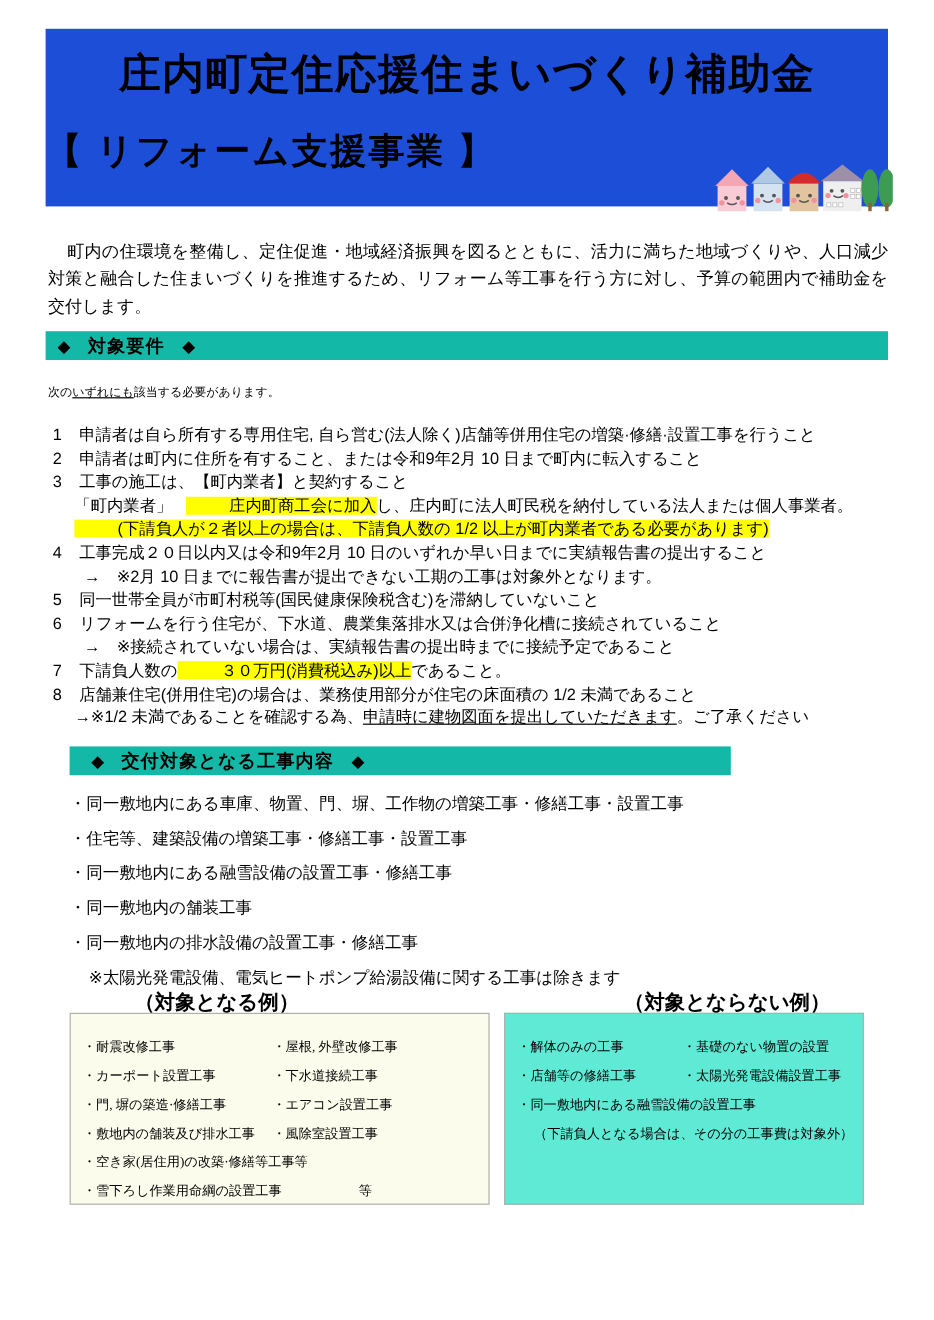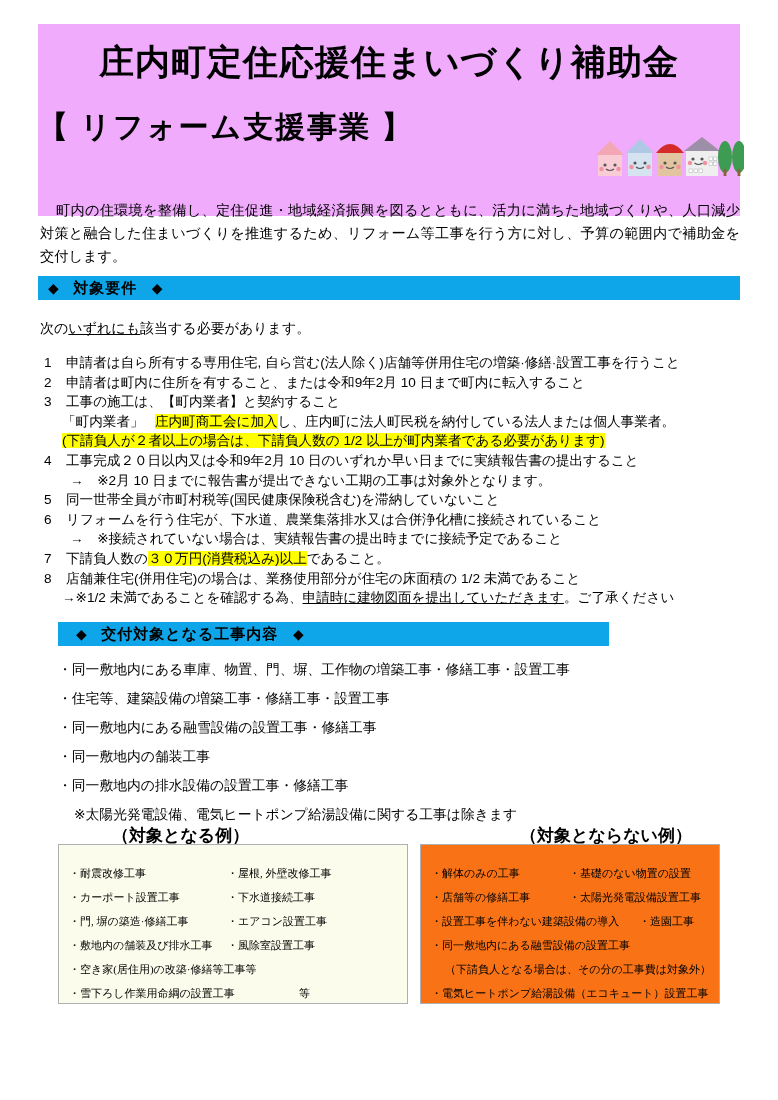--- a/index.html
+++ b/index.html
@@ -16,22 +16,22 @@
     color: #000000;
     overflow: hidden;
   }
 
   
   .banner {
     position: absolute;
     left: 38px;
     top: 24px;
     width: 702px;
-    height: 192px;
-    background: #f0abfc;
+    height: 148px;
+    background: #1d4ed8;
     box-sizing: border-box;
   }
   .banner-title-1 {
     position: absolute;
     left: 0;
     top: 20px;
     width: 100%;
     text-align: center;
     font-size: 35px;
     font-weight: bold;
@@ -69,21 +69,21 @@
     width: 700px;
     font-size: 14.2px;
     line-height: 23px;
     text-indent: 16px;
     text-align: justify;
   }
 
   
   .section-bar {
     position: absolute;
-    background: #0ea5e9;
+    background: #14b8a6;
     height: 24px;
     line-height: 24px;
     font-size: 15px;
     font-weight: bold;
     box-sizing: border-box;
     white-space: nowrap;
   }
   .section-bar .dia {
     font-size: 14px;
     padding: 0 2px;
@@ -100,21 +100,21 @@
     top: 622px;
     width: 551px;
     padding-left: 16px;
   }
 
   
   .req-lead {
     position: absolute;
     left: 40px;
     top: 320px;
-    font-size: 14px;
+    font-size: 10px;
     white-space: nowrap;
   }
   .req-list {
     position: absolute;
     left: 40px;
     top: 353px;
     width: 710px;
     font-size: 13.6px;
     line-height: 19.6px;
   }
@@ -137,20 +137,21 @@
   .sub-row2 {
     padding-left: 22px;
     white-space: nowrap;
   }
   .def-row {
     padding-left: 22px;
     white-space: nowrap;
   }
   .hl {
     background: #FFFF00;
+    padding-left: 36px;
   }
   .ul { text-decoration: underline; }
 
   
   .works {
     position: absolute;
     left: 58px;
     top: 655px;
     width: 680px;
     font-size: 13.8px;
@@ -183,21 +184,21 @@
     top: 844px;
     width: 350px;
     height: 160px;
     background: #FCFCEC;
   }
   #box-ineligible {
     left: 420px;
     top: 844px;
     width: 300px;
     height: 160px;
-    background: #f97316;
+    background: #5eead4;
   }
   .ex-row {
     display: flex;
     white-space: nowrap;
   }
   #box-eligible .ex-col-a { width: 158px; flex: 0 0 158px; }
   #box-eligible .ex-col-b { flex: 1 1 auto; }
   #box-ineligible .ex-col-a { width: 138px; flex: 0 0 138px; }
   #box-ineligible .ex-col-b { flex: 1 1 auto; }
   .ex-wide { white-space: nowrap; }
@@ -377,20 +378,15 @@
 
 <div class="ex-box" id="box-ineligible">
   <div class="ex-row">
     <span class="ex-col-a">・解体のみの工事</span>
     <span class="ex-col-b">・基礎のない物置の設置</span>
   </div>
   <div class="ex-row">
     <span class="ex-col-a">・店舗等の修繕工事</span>
     <span class="ex-col-b">・太陽光発電設備設置工事</span>
   </div>
-  <div class="ex-row">
-    <span class="ex-col-a" style="flex:0 0 208px;width:208px">・設置工事を伴わない建築設備の導入</span>
-    <span class="ex-col-b">・造園工事</span>
-  </div>
   <div class="ex-wide">・同一敷地内にある融雪設備の設置工事</div>
   <div class="ex-sub">（下請負人となる場合は、その分の工事費は対象外）</div>
-  <div class="ex-wide">・電気ヒートポンプ給湯設備（エコキュート）設置工事</div>
 </div>
 
 </body></html>

